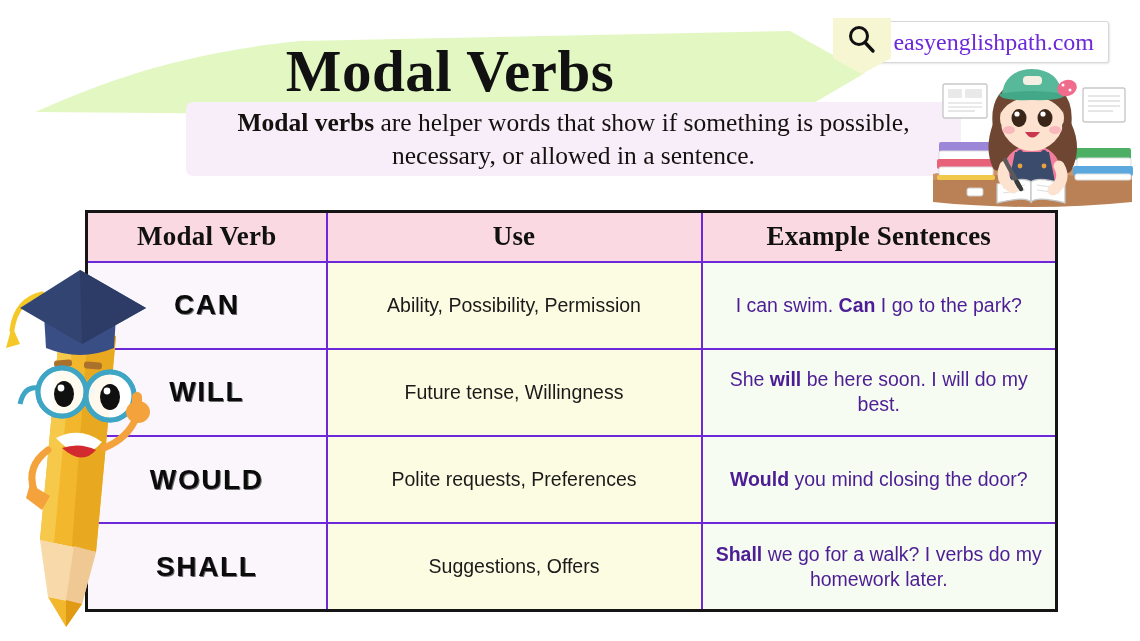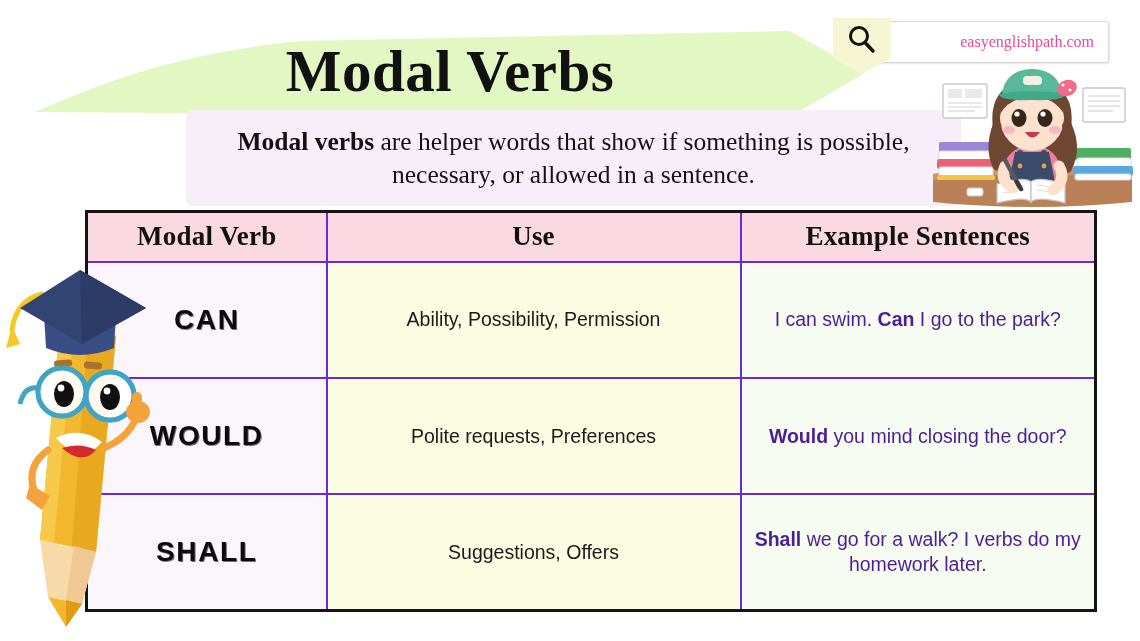--- a/index.html
+++ b/index.html
@@ -38,26 +38,26 @@
   #brand-badge svg { width:32px; height:32px; }
   #brand-box {
     position:absolute; left:28px; top:3px; width:248px; height:42px;
     background:#ffffff; border:1px solid #d8d8d8; border-radius:3px;
     box-shadow:1px 1px 2px rgba(0,0,0,.10);
     display:flex; align-items:center; justify-content:flex-end;
     padding-right:14px;
   }
   #brand-text {
     font-family:"Liberation Serif", serif;
-    font-size:16px; color:#ec4899; white-space:nowrap;
+    font-size:24px; color:#6d28d9; white-space:nowrap;
   }
 
   
   #subtitle-box {
-    position:absolute; left:186px; top:110px; width:775px; height:96px;
+    position:absolute; left:186px; top:102px; width:775px; height:74px;
     background:#F8EEFA; border-radius:7px;
     display:flex; align-items:center; justify-content:center;
     text-align:center; padding:4px 22px;
   }
   #subtitle-text {
     font-family:"Liberation Serif", serif;
     font-size:25.5px; line-height:1.30; color:#14110f;
   }
   #subtitle-text b { font-weight:700; }
 
@@ -71,21 +71,21 @@
   #verb-table th, #verb-table td {
     border:2px solid #6d28d9; text-align:center; vertical-align:middle;
   }
   #verb-table thead th {
     background:#FBD9E3; height:50px;
     font-family:"Liberation Serif", serif;
     font-weight:700; font-size:27px; color:#111111;
     letter-spacing:.2px;
   }
   .col-verb { width:240px; }
-  .col-use  { width:414px; }
+  .col-use  { width:375px; }
   .col-ex   { width:355px;margin-left:28px; }
 
   #verb-table tbody td { height:70.4px; padding:4px 10px; }
   .cell-verb {
     background:#FAF6FC;
     font-family:"Liberation Sans", sans-serif;
     font-weight:700; font-size:28px; color:#0b0b0b;
     letter-spacing:1.6px; font-stretch:condensed;
     text-shadow:1px 1px 0 rgba(0,0,0,0.55);
   }
@@ -246,20 +246,25 @@
       <th class="col-ex">Example Sentences</th>
     </tr>
   </thead>
   <tbody>
     <tr>
       <td class="cell-verb">CAN</td>
       <td class="cell-use">Ability, Possibility, Permission</td>
       <td class="cell-ex"><span>I can swim. </span><b>Can</b><span> I go to the park?</span></td>
     </tr>
     <tr>
+      <td class="cell-verb">WILL</td>
+      <td class="cell-use">Future tense, Willingness</td>
+      <td class="cell-ex"><span>She </span><b>will</b><span> be here soon. I will do my best.</span></td>
+    </tr>
+    <tr>
       <td class="cell-verb">WOULD</td>
       <td class="cell-use">Polite requests, Preferences</td>
       <td class="cell-ex"><span></span><b>Would</b><span> you mind closing the door?</span></td>
     </tr>
     <tr>
       <td class="cell-verb">SHALL</td>
       <td class="cell-use">Suggestions, Offers</td>
       <td class="cell-ex"><span></span><b>Shall</b><span> we go for a walk? I verbs do my homework later.</span></td>
     </tr>
   </tbody>

